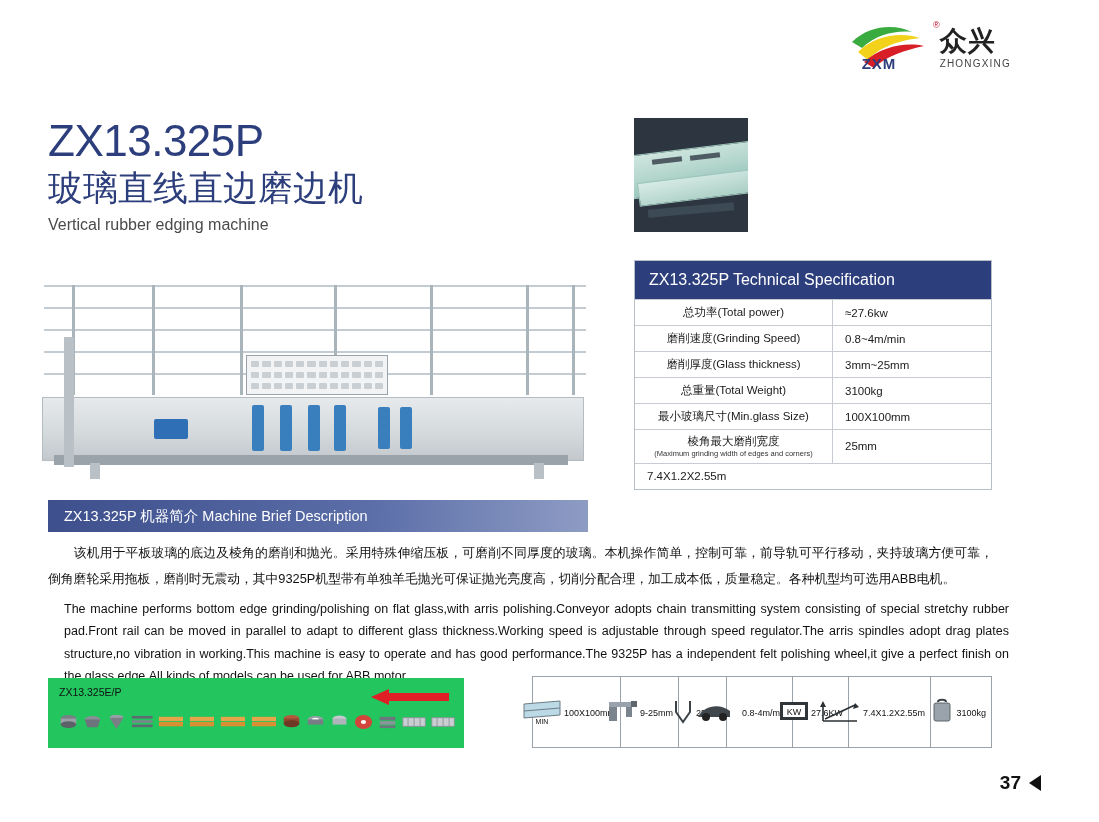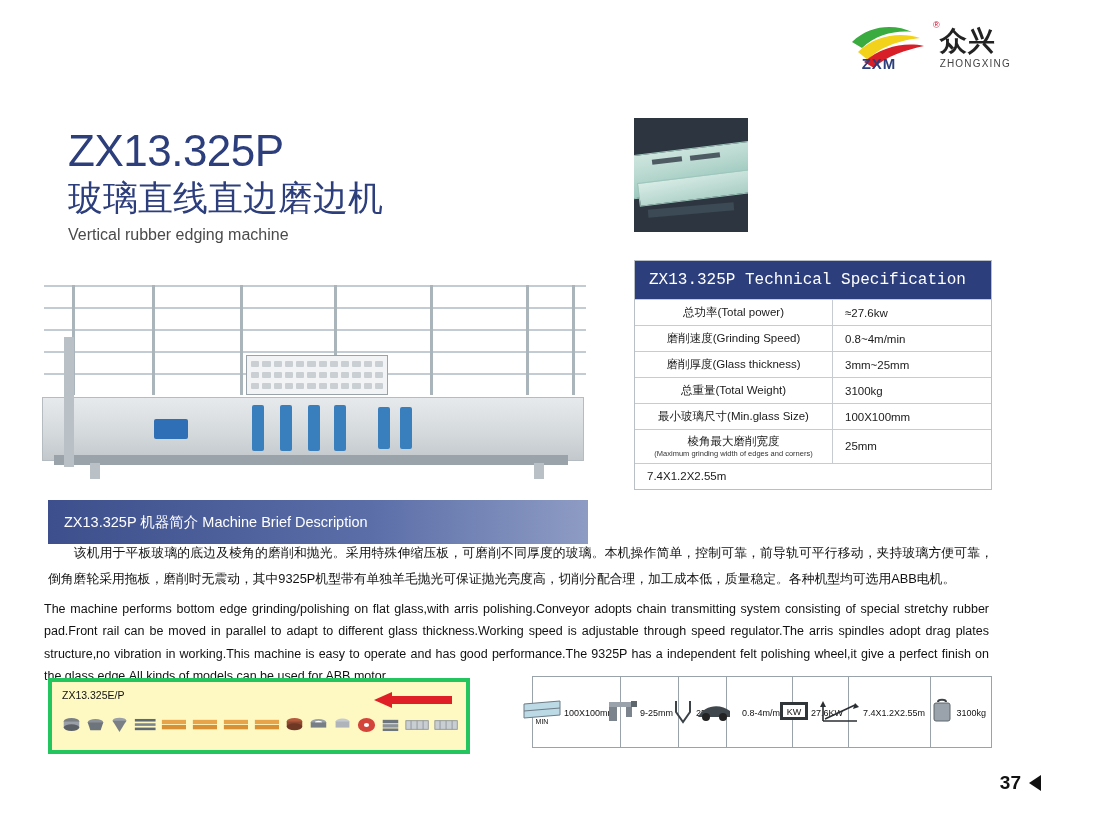--- a/index.html
+++ b/index.html
@@ -53,22 +53,21 @@
     font-size: 10px;
     color: #444;
     letter-spacing: 1.2px;
     margin-top: 4px;
   }
 
   
   .title-block {
     position: absolute;
     left: 48px;
-    top: 128px;
-    margin-left: 20px;
+    top: 118px;
   }
   .model-title {
     font-size: 44px;
     color: #2c3e7b;
     font-weight: normal;
     letter-spacing: -0.5px;
     line-height: 1.05;
   }
   .model-sub-cn {
     font-size: 35px;
@@ -201,21 +200,20 @@
     top: 260px;
     width: 356px;
     border: 1px solid #b9bfc6;
     background: #fff;
   }
   .spec-header {
     background: #2c3e7b;
     color: #ffffff;
     font-size: 16px;
     padding: 10px 14px;
-    font-family: Liberation Mono, monospace;
   }
   .spec-row {
     display: flex;
     border-top: 1px solid #c7ccd2;
     min-height: 25px;
   }
   .spec-row:first-of-type { border-top: none; }
   .spec-cell-key {
     width: 198px;
     border-right: 1px solid #c7ccd2;
@@ -242,21 +240,21 @@
     padding: 4px 12px;
     box-sizing: border-box;
   }
 
   
   .brief-bar {
     position: absolute;
     left: 48px;
     top: 500px;
     width: 540px;
-    height: 44px;
+    height: 32px;
     background: linear-gradient(90deg,#3d4f8c 0%, #5b6ea8 60%, #8e9cc4 100%);
     color: #fff;
     font-size: 14.5px;
     display: flex;
     align-items: center;
     padding-left: 16px;
     box-sizing: border-box;
   }
   .brief-cn {
     position: absolute;
@@ -264,38 +262,38 @@
     top: 540px;
     width: 945px;
     font-size: 12.8px;
     line-height: 2.0;
     color: #111;
     text-align: justify;
   }
   .brief-cn .indent { display: inline-block; width: 2em; }
   .brief-en {
     position: absolute;
-    left: 44px;
+    left: 64px;
     top: 598px;
     width: 945px;
     font-size: 12.5px;
     line-height: 1.78;
     color: #111;
     text-align: justify;
   }
 
   
   .wheel-box {
     position: absolute;
     left: 48px;
     top: 678px;
     width: 414px;
     height: 68px;
-    border: 4px solid #22c55e;
-    background: #fef9c3;
+    border: 1px solid #22c55e;
+    background: #22c55e;
     text-align: right;
   }
   .wheel-label {
     position: absolute;
     left: 10px;
     top: 7px;
     font-size: 10.5px;
     color: #111;
   }
   .wheel-row {

